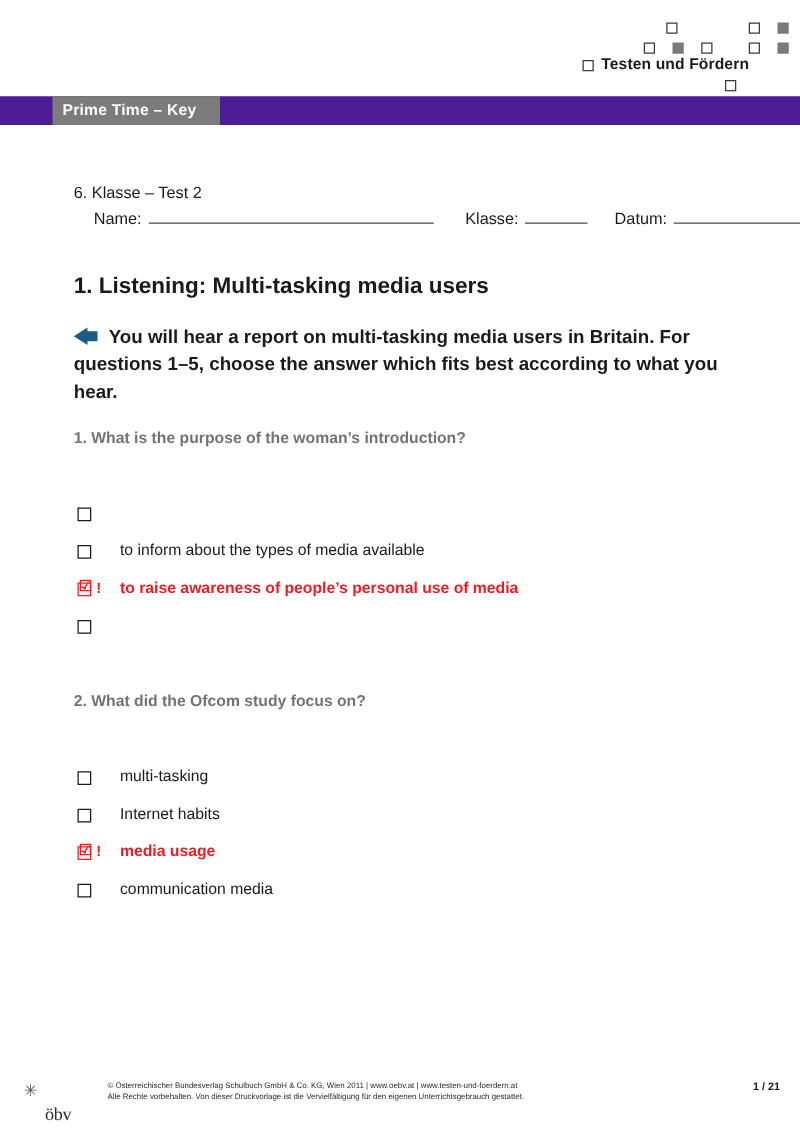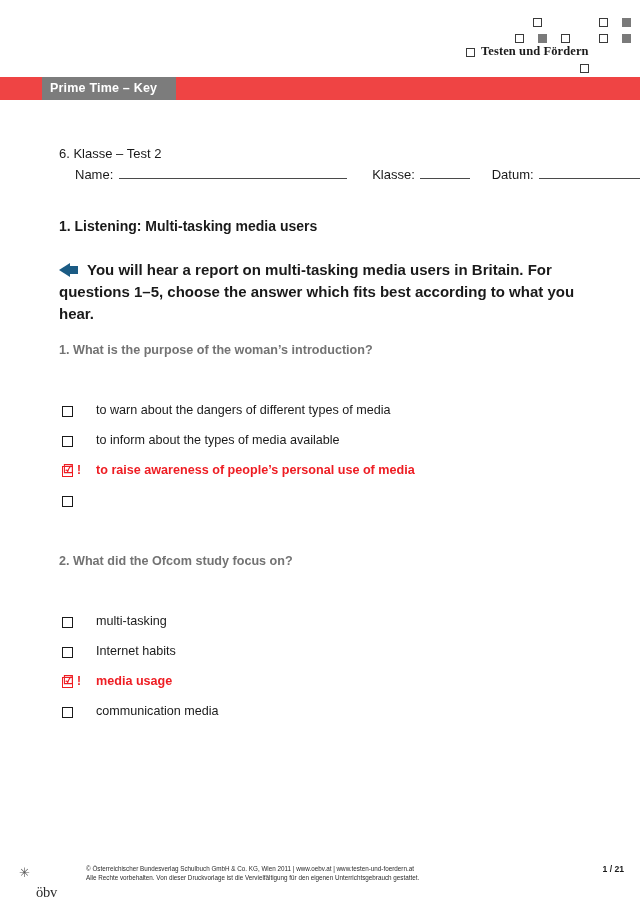--- a/index.html
+++ b/index.html
@@ -17,21 +17,20 @@
     -webkit-font-smoothing: antialiased;
   }
 
   
   .brand {
     position: absolute;
     left: 452px;
     top: 8px;
     width: 180px;
     height: 66px;
-    font-family: Liberation Serif, serif;
   }
   .brand .sq {
     position: absolute;
     box-sizing: border-box;
   }
   .sq-o {
     border: 1.2px solid #3a3a3a;
     background: #ffffff;
   }
   .sq-f {
@@ -48,21 +47,21 @@
     white-space: nowrap;
   }
 
   
   .titlebar {
     position: absolute;
     left: 0;
     top: 77px;
     width: 640px;
     height: 23px;
-    background: #ef4444;
+    background: #4c1d95;
     text-align: right;
   }
   .titlebar .hl {
     position: absolute;
     left: 42px;
     top: 0px;
     width: 134px;
     height: 23px;
     background: #7c7c7c;
   }
@@ -113,21 +112,21 @@
   .rule-name  { width: 228px; }
   .rule-klasse{ width: 50px; }
   .rule-datum { width: 102px; }
   .gap-a { display:inline-block; width: 16px; }
   .gap-b { display:inline-block; width: 12px; }
 
   .sect-head {
     position: absolute;
     left: 0;
     top: 218px;
-    font-size: 14px;
+    font-size: 18px;
     font-weight: bold;
     color: #1a1a1a;
     white-space: nowrap;
   }
 
   
   .instr {
     position: absolute;
     left: 0;
     top: 259px;
@@ -321,21 +320,20 @@
   <div class="instr">
     <span class="spk">
       <span class="cone"></span><span class="box"></span>
     </span><span>You will hear a report on multi-tasking media users in Britain. For questions 1–5, choose the answer which fits best according to what you hear.</span>
   </div>
 
   <div class="qhead q1-head">1. What is the purpose of the woman’s introduction?</div>
   <div id="q1-options">
       <div class="opt" style="top: 403px;">
         <span class="cb"></span>
-        <span class="txt">to warn about the dangers of different types of media</span>
       </div>
       <div class="opt" style="top: 433px;">
         <span class="cb"></span>
         <span class="txt">to inform about the types of media available</span>
       </div>
       <div class="opt correct" style="top: 463px;">
         <span class="cb"></span>
         <span class="tick">☑</span>
         <span class="bang">!</span>
         <span class="txt">to raise awareness of people’s personal use of media</span>

